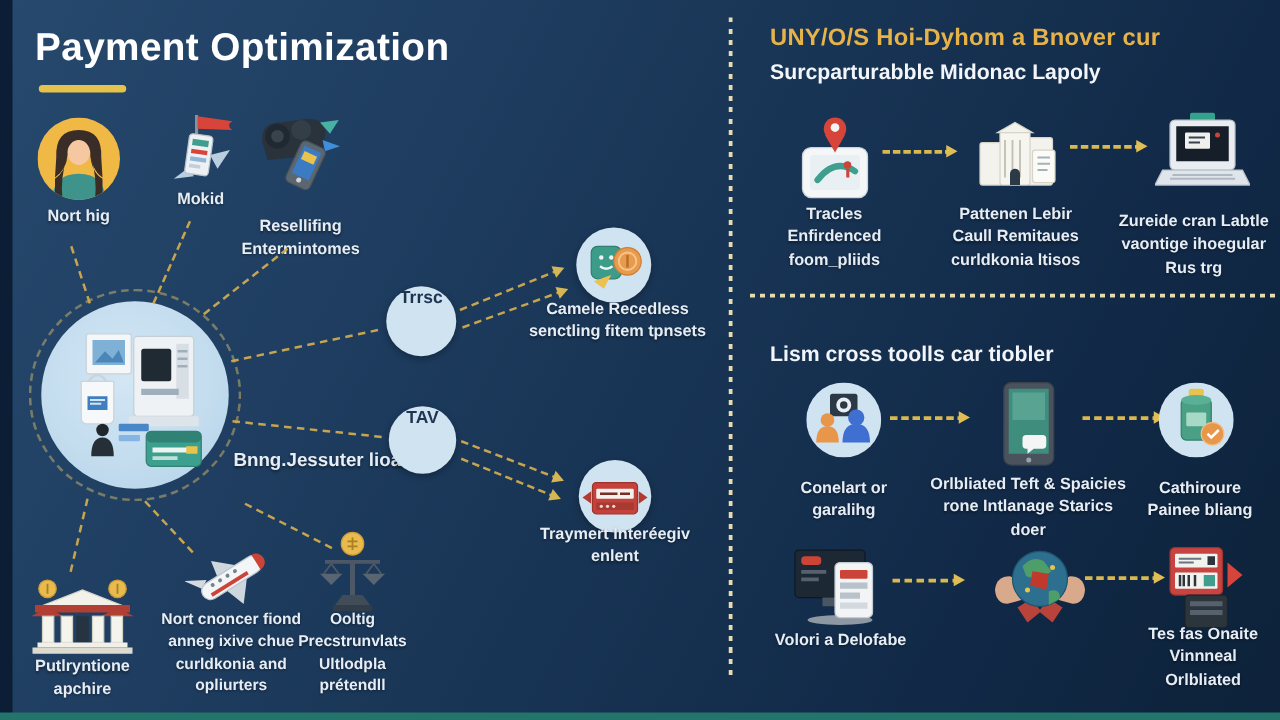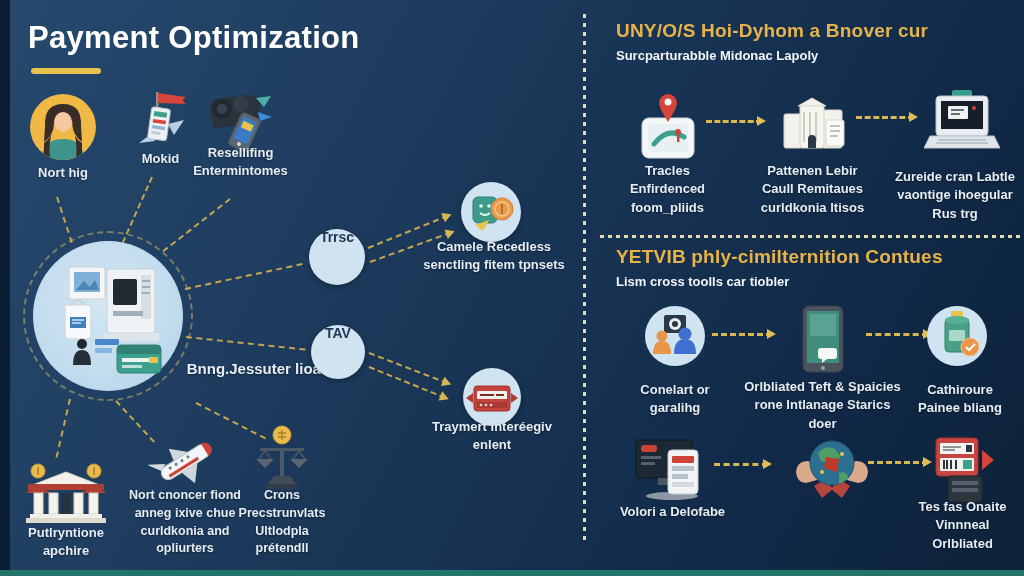--- a/index.html
+++ b/index.html
@@ -27,21 +27,21 @@
   .ray.arrow::after{content:"";position:absolute;right:-9px;top:-6.5px;width:0;height:0;
     border:5.5px solid transparent;border-left:9px solid #e0bd55;}
   .harrow{position:absolute;height:0;border-top:3px dashed #d9b94f;}
   .harrow::after{content:"";position:absolute;right:-9px;top:-7px;width:0;height:0;
     border:5.5px solid transparent;border-left:9px solid #e0bd55;}
   .vdots{position:absolute;left:583px;top:14px;width:3px;height:528px;
     background-image:repeating-linear-gradient(to bottom,#e7dcae 0 4px,transparent 4px 9px);}
   .hdots{position:absolute;left:600px;top:235px;width:420px;height:3px;
     background-image:repeating-linear-gradient(to right,#e7dcae 0 4px,transparent 4px 8px);}
   .h-yellow{position:absolute;font-weight:800;color:#e7b348;font-size:19px;letter-spacing:.2px;}
-  .h-sub{position:absolute;font-weight:700;color:#f2f5f9;font-size:13px;}
+  .h-sub{position:absolute;font-weight:700;color:#f2f5f9;font-size:17px;}
 </style>
 </head>
 <body>
 
 <div class="stage">
   <div class="edge-band"></div>
 
   <div class="title">Payment Optimization</div>
   <div class="underline"></div>
 
@@ -88,21 +88,21 @@
     <circle cx="41" cy="16" r="8" fill="#333e48"></circle>
     <path d="M56 10 L71 8 L64 19 Z" fill="#49b0a4"></path>
     <path d="M58 24 L72 29 L60 33 Z" fill="#3f8edb"></path>
     <g transform="rotate(25 44 44)">
       <rect x="34" y="26" width="21" height="36" rx="4" fill="#5b6770" stroke="#49525a"></rect>
       <rect x="37" y="30" width="15" height="24" fill="#3a7bc4"></rect>
       <rect x="39" y="34" width="11" height="7" fill="#e9c34c"></rect>
       <circle cx="44.5" cy="57" r="2" fill="#cfd6db"></circle>
     </g>
   </svg>
-  <div class="lbl" style="left:178px;top:144px;width:125px">
+  <div class="lbl" style="left:178px;top:172px;width:125px">
     <div>Resellifing</div>
     <div>Entermintomes</div>
   </div>
 
   <div class="dashring"></div>
   <div class="bigcircle">
     <svg width="150" height="150" viewBox="0 0 150 150">
       <rect x="36" y="26" width="36" height="32" rx="2" fill="#f4f6f7" stroke="#c9d2d9"></rect>
       <rect x="41" y="31" width="26" height="20" fill="#7fb0d6"></rect>
       <path d="M43 49 L51 40 L57 46 L62 39 L66 49 Z" fill="#4a86b8"></path>
@@ -221,21 +221,21 @@
     <rect x="8" y="24" width="44" height="3" fill="#4d5866"></rect>
     <rect x="28" y="24" width="4" height="28" fill="#4d5866"></rect>
     <path d="M13 27 l-6 8 M13 27 l6 8" stroke="#4d5866" stroke-width="1.5"></path>
     <path d="M47 27 l-6 8 M47 27 l6 8" stroke="#4d5866" stroke-width="1.5"></path>
     <path d="M4 35 L22 35 L13 44 Z" fill="#5a6572"></path>
     <path d="M38 35 L56 35 L47 44 Z" fill="#5a6572"></path>
     <path d="M22 52 h16 l6 8 h-28 Z" fill="#414c59"></path>
     <rect x="14" y="60" width="32" height="5" rx="2" fill="#333d49"></rect>
   </svg>
   <div class="lbl small" style="left:232px;top:487px;width:100px">
-    <div>Crons</div>
+    <div>Ooltig</div>
     <div>Precstrunvlats</div>
     <div>Ultlodpla</div>
     <div>prétendll</div>
   </div>
 
   <div class="ray" style="left:57px;top:196px;width:48px;transform:rotate(72deg)"></div>
   <div class="ray" style="left:152px;top:176px;width:72px;transform:rotate(114deg)"></div>
   <div class="ray" style="left:230px;top:198px;width:85px;transform:rotate(142deg)"></div>
   <div class="ray" style="left:185px;top:288px;width:120px;transform:rotate(-12deg)"></div>
   <div class="ray arrow" style="left:368px;top:247px;width:86px;transform:rotate(-22deg)"></div>
@@ -295,21 +295,20 @@
     <div>Caull Remitaues</div>
     <div>curldkonia ltisos</div>
   </div>
   <div class="lbl" style="left:880px;top:168px;width:150px">
     <div>Zureide cran Labtle</div>
     <div>vaontige ihoegular</div>
     <div>Rus trg</div>
   </div>
 
   <div class="hdots"></div>
-  <div class="h-yellow" style="left:616px;top:246px">YETVIB phly-cimilternition Contues</div>
   <div class="h-sub" style="left:616px;top:274px">Lism cross toolls car tiobler</div>
 
   <svg class="icon" style="left:645px;top:306px" width="60" height="60" viewBox="0 0 60 60">
     <circle cx="30" cy="30" r="30" fill="#cfe3f1"></circle>
     <rect x="19" y="9" width="22" height="18" rx="2" fill="#2b3947"></rect>
     <circle cx="30" cy="18" r="6" fill="#e8eef3"></circle>
     <circle cx="30" cy="18" r="3" fill="#2b3947"></circle>
     <circle cx="17" cy="30" r="5.5" fill="#e8964a"></circle>
     <path d="M8 48 q0 -13 9 -13 q9 0 9 13 Z" fill="#e8964a"></path>
     <circle cx="40" cy="28" r="6.5" fill="#3f6fd0"></circle>

